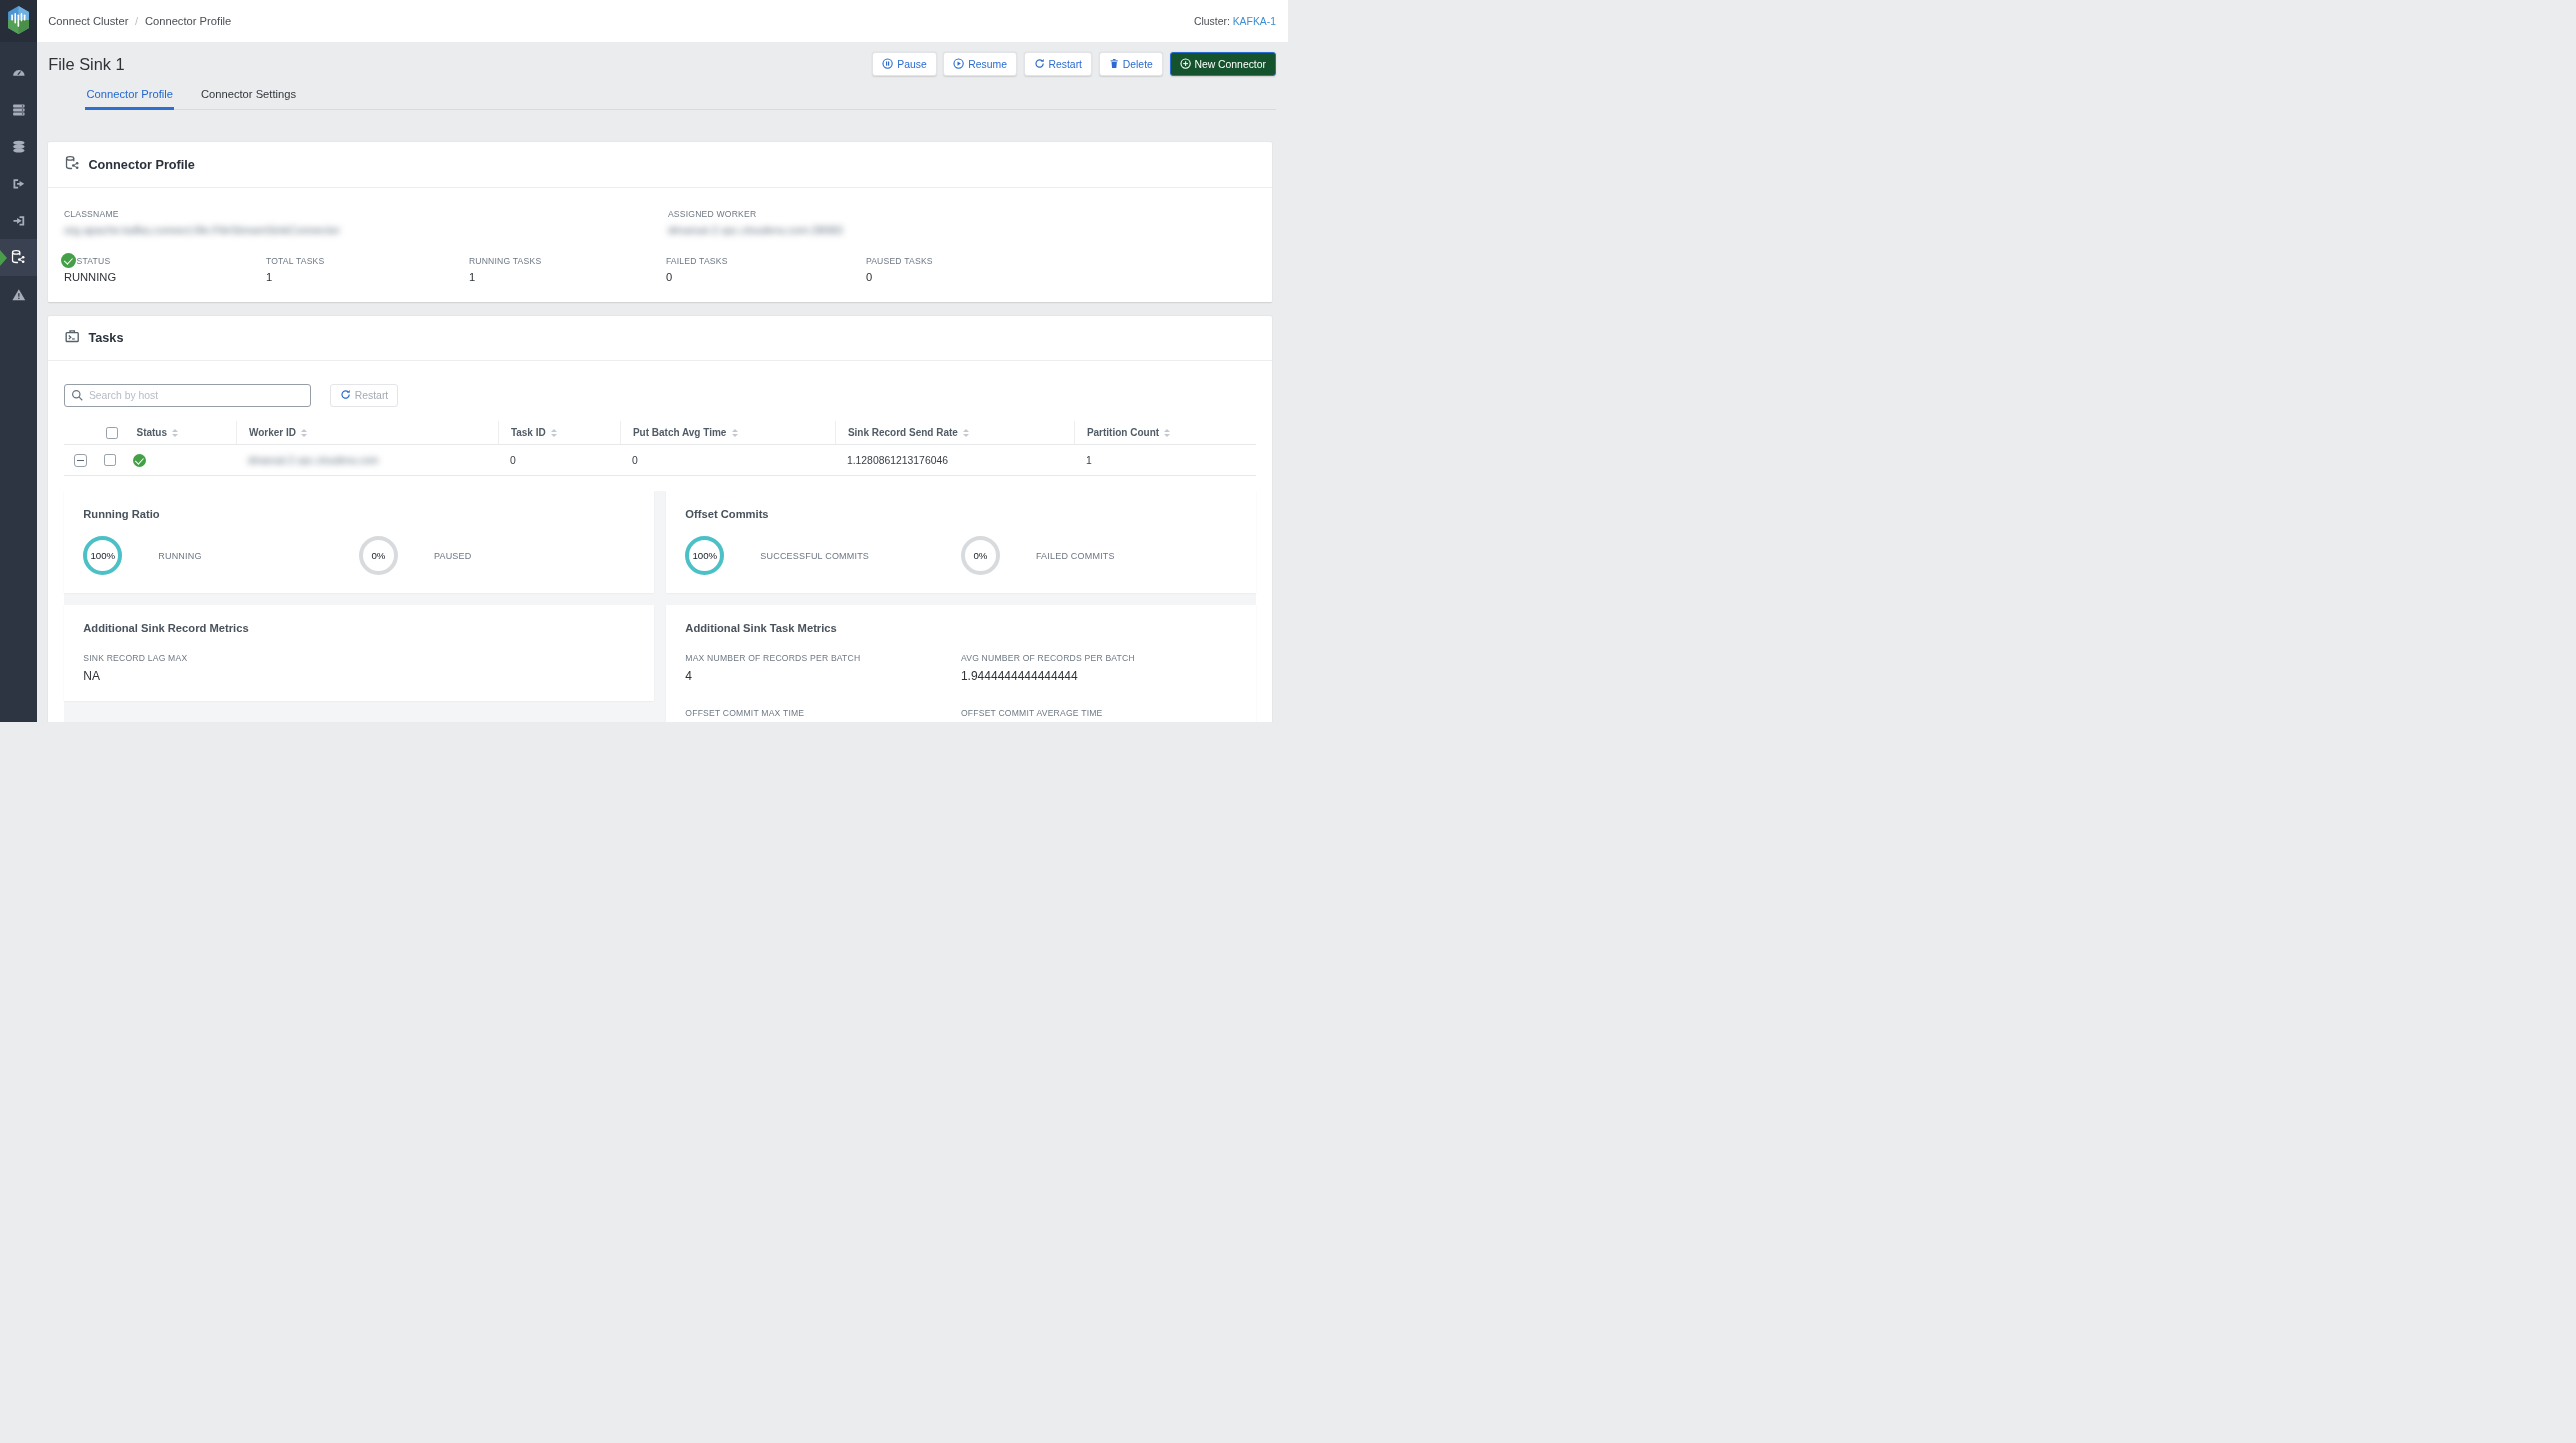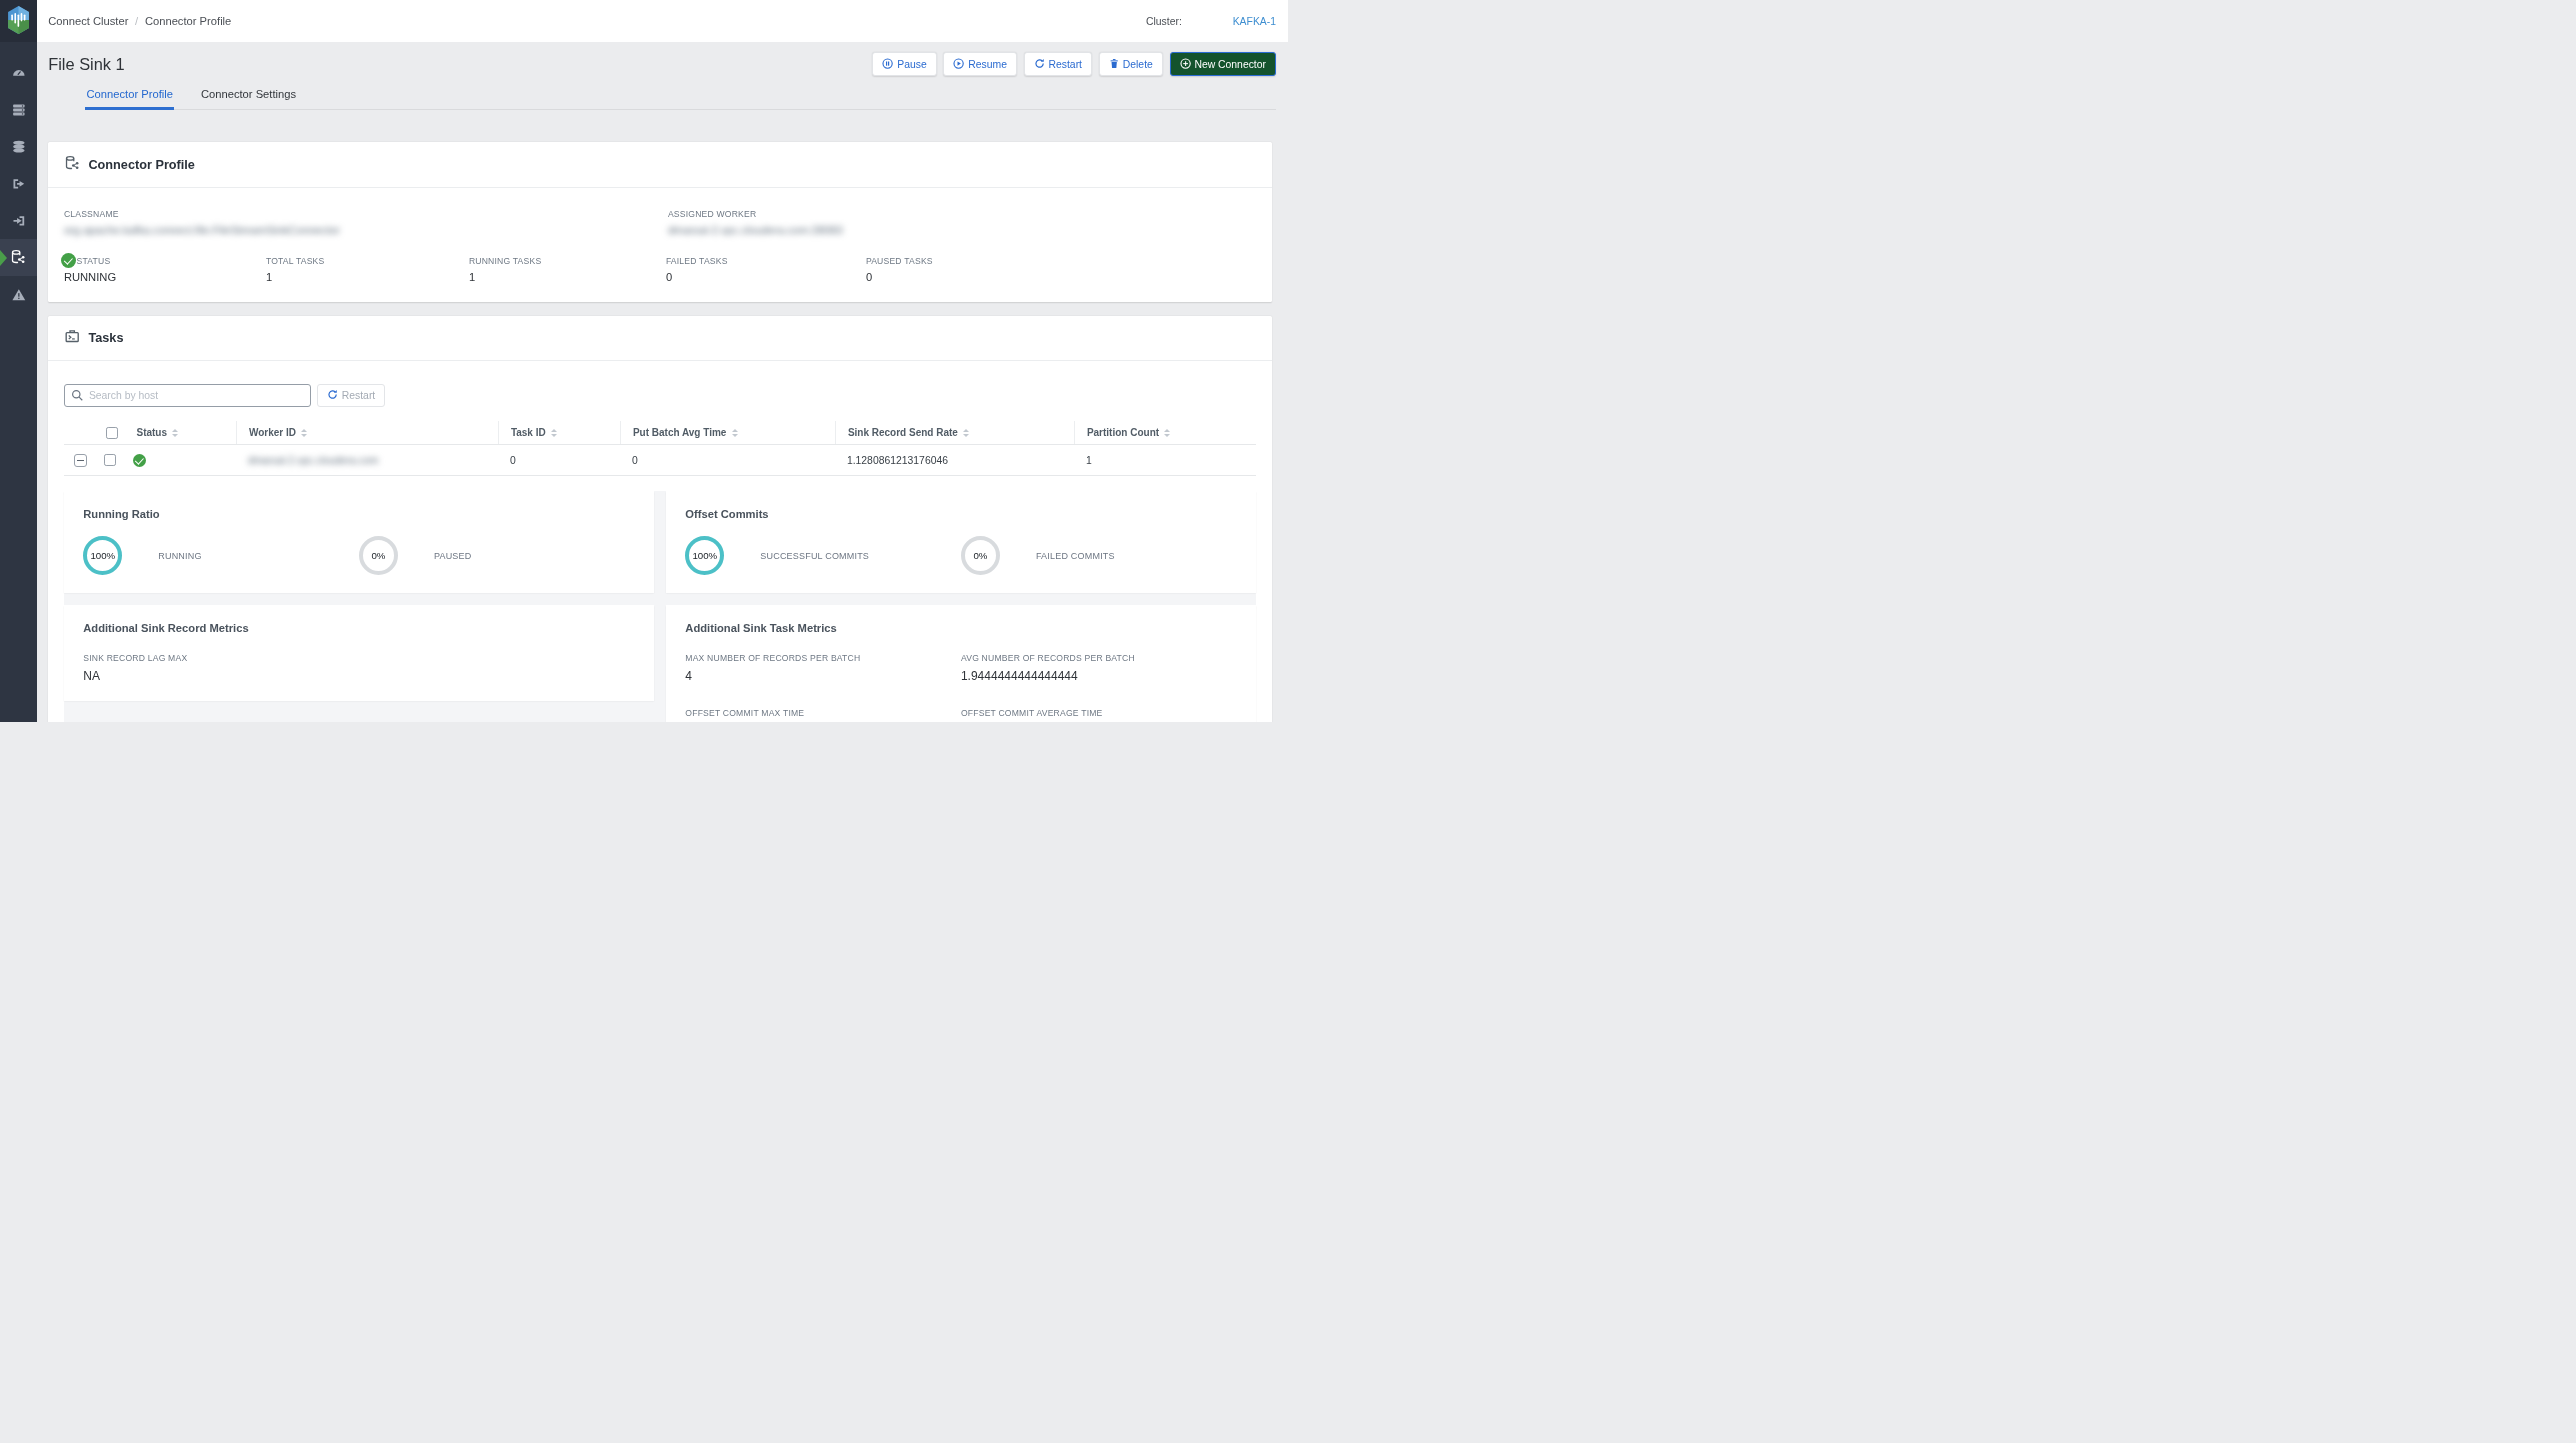--- a/index.html
+++ b/index.html
@@ -14,21 +14,21 @@
   .nav-item svg { display:block; }
   .nav-item.active { background:#3a4150; }
   .nav-item.active::before { content:""; position:absolute; left:0; top:50%; transform:translateY(-50%);
       border-left:7.5px solid #4a9e4a; border-top:8.2px solid transparent; border-bottom:8.2px solid transparent; }
 
   
   .topbar { position:absolute; left:37px; right:0; top:0; height:42px; background:#fff; display:flex; align-items:center; justify-content:space-between; padding:0 12px 0 11.2px; z-index:4; }
   .crumbs { display:flex; align-items:center; font-size:11.2px; color:#4b4f55; }
   .crumb-sep { color:#b9bdc2; margin:0 6.7px; }
   .cluster { font-size:10.4px; color:#4b4f55; }
-  .cluster a { color:#3e8ed0; text-decoration:none; cursor:pointer;margin-left:48px; }
+  .cluster a { color:#3e8ed0; text-decoration:none; cursor:pointer; }
 
   
   .main { position:absolute; left:37px; top:42px; right:0; bottom:0; }
   .title-row { display:flex; align-items:flex-start; justify-content:space-between; padding:10.4px 12px 0 11.2px; }
   .page-title { font-size:16.4px; font-weight:400; color:#2f3338; padding-top:2.2px; }
   .actions { display:flex; gap:6.7px;align-items:center; }
   .btn { height:24px; display:inline-flex; align-items:center; gap:3.7px; padding:0 9px; background:#fff;
          border:0.7px solid #e2e4e7; border-radius:3px; box-shadow:0 0.7px 1.5px rgba(0,0,0,.12);
          color:#2b6bd0; font-size:10.4px; cursor:pointer; font-family:inherit; }
   .btn svg { flex:none; }
@@ -52,21 +52,21 @@
   .prow1 { display:grid; grid-template-columns:604px 1fr; margin-bottom:19.4px; }
   .prow2 { display:grid; grid-template-columns:202px 203px 197px 200px 1fr; }
   .status-head { display:flex; align-items:center; }
   .check { width:15px; height:15px; border-radius:50%; background:#43a047; position:relative; flex:none; margin:-3px 0.7px -3px -3px; }
   .check::after { content:""; position:absolute; left:4.8px; top:2.6px; width:3.7px; height:6.7px;
       border-right:1.6px solid #fff; border-bottom:1.6px solid #fff; transform:rotate(43deg); }
   .check.small { width:13.4px; height:13.4px; margin:0; }
   .check.small::after { left:4.3px; top:2.2px; }
 
   
-  .toolbar { display:flex; gap:6px; padding:22.4px 15.7px 14px; }
+  .toolbar { display:flex; gap:19px; padding:22.4px 15.7px 14px; }
   .search-box { position:relative; width:247px; }
   .search-box input { width:100%; height:23px; border:0.7px solid #959da7; border-radius:3px; padding:0 7.5px 0 24px;
       font-size:10.4px; color:#333; font-family:inherit; outline:none; }
   .search-box input::placeholder { color:#b6bcc4; }
   .search-box svg { position:absolute; left:6.7px; top:5.2px; }
   .btn.ghost { color:#a4abb4; box-shadow:none; border-color:#e3e5e8; height:23px; }
 
   
   .tbl { margin:0 15.7px; }
   .t-header, .t-row { display:grid; grid-template-columns:172px 262px 122px 215px 239px 1fr; align-items:center; }

